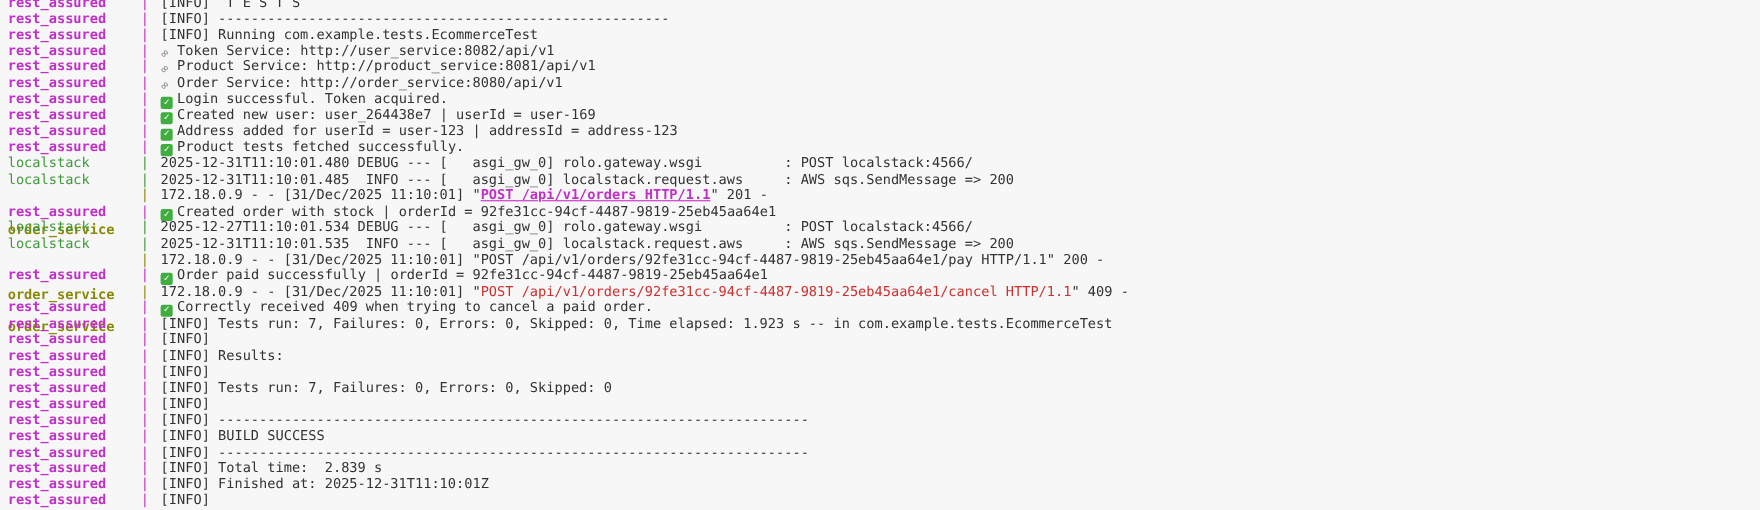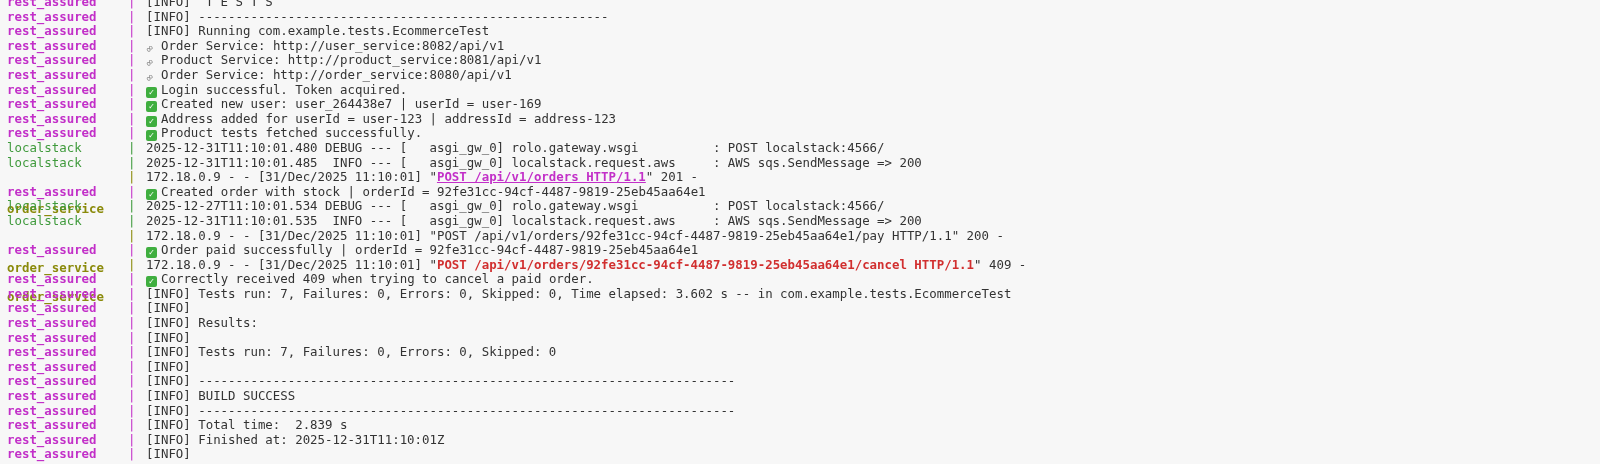--- a/index.html
+++ b/index.html
@@ -11,21 +11,21 @@
     white-space: pre;
   }
   .row { display: flex; height: 14.6px; }
   .svc { width: 128px; padding-left: 7px; font-weight: bold; box-sizing: border-box; }
   .sep { width: 18px; text-align: left; padding-left: 0px; }
   .msg { flex: 1; }
   .svc-rest_assured { color: #c22fc8; }
   .svc-localstack { color: #3f9a3c; font-weight: normal; }
   .svc-order_service { color: #8a8a0a; margin-top: 32px; }
   .hl-magenta { color: #c22fc8; font-weight: bold; text-decoration: underline; }
-  .hl-red { color: #d12f2f; font-weight: bold; margin-top: 42px; }
+  .hl-red { color: #d12f2f; font-weight: normal; margin-top: 42px; }
   .icon-check {
     display: inline-block; width: 11px; height: 11px; background: #3fae3f; border-radius: 2px;
     color: #ffffff; font-size: 9px; line-height: 11px; text-align: center; vertical-align: -1px;
     margin-right: 4px; font-weight: bold;
   }
   .icon-link { display: inline-block; width: 12px; color: #888888; margin-right: 3px; font-size: 11px; }
 </style>
 </head>
 <body>
 
@@ -37,21 +37,21 @@
     <span class="svc svc-rest_assured">rest_assured</span>
     <span class="sep" style="color: rgb(194, 47, 200);">|</span>
     <span class="msg"><span>[INFO] -------------------------------------------------------</span></span>
   </div><div class="row">
     <span class="svc svc-rest_assured">rest_assured</span>
     <span class="sep" style="color: rgb(194, 47, 200);">|</span>
     <span class="msg"><span>[INFO] Running com.example.tests.EcommerceTest</span></span>
   </div><div class="row">
     <span class="svc svc-rest_assured">rest_assured</span>
     <span class="sep" style="color: rgb(194, 47, 200);">|</span>
-    <span class="msg"><span class="icon-link" style="transform: rotate(-45deg);">∞</span><span>Order Service: http://user_service:8082/api/v1</span></span>
+    <span class="msg"><span class="icon-link" style="transform: rotate(-45deg);">∞</span><span>Token Service: http://user_service:8082/api/v1</span></span>
   </div><div class="row">
     <span class="svc svc-rest_assured">rest_assured</span>
     <span class="sep" style="color: rgb(194, 47, 200);">|</span>
     <span class="msg"><span class="icon-link" style="transform: rotate(-45deg);">∞</span><span>Product Service: http://product_service:8081/api/v1</span></span>
   </div><div class="row">
     <span class="svc svc-rest_assured">rest_assured</span>
     <span class="sep" style="color: rgb(194, 47, 200);">|</span>
     <span class="msg"><span class="icon-link" style="transform: rotate(-45deg);">∞</span><span>Order Service: http://order_service:8080/api/v1</span></span>
   </div><div class="row">
     <span class="svc svc-rest_assured">rest_assured</span>
@@ -105,21 +105,21 @@
     <span class="svc svc-order_service">order_service</span>
     <span class="sep" style="color: rgb(138, 138, 10);">|</span>
     <span class="msg"><span>172.18.0.9 - - [31/Dec/2025 11:10:01] "</span><span class="hl-red">POST /api/v1/orders/92fe31cc-94cf-4487-9819-25eb45aa64e1/cancel HTTP/1.1</span><span>" 409 -</span></span>
   </div><div class="row">
     <span class="svc svc-rest_assured">rest_assured</span>
     <span class="sep" style="color: rgb(194, 47, 200);">|</span>
     <span class="msg"><span class="icon-check">✓</span><span>Correctly received 409 when trying to cancel a paid order.</span></span>
   </div><div class="row">
     <span class="svc svc-rest_assured">rest_assured</span>
     <span class="sep" style="color: rgb(194, 47, 200);">|</span>
-    <span class="msg"><span>[INFO] Tests run: 7, Failures: 0, Errors: 0, Skipped: 0, Time elapsed: 3.602 s -- in com.example.tests.EcommerceTest</span></span>
+    <span class="msg"><span>[INFO] Tests run: 7, Failures: 0, Errors: 0, Skipped: 0, Time elapsed: 1.923 s -- in com.example.tests.EcommerceTest</span></span>
   </div><div class="row">
     <span class="svc svc-rest_assured">rest_assured</span>
     <span class="sep" style="color: rgb(194, 47, 200);">|</span>
     <span class="msg"><span>[INFO]</span></span>
   </div><div class="row">
     <span class="svc svc-rest_assured">rest_assured</span>
     <span class="sep" style="color: rgb(194, 47, 200);">|</span>
     <span class="msg"><span>[INFO] Results:</span></span>
   </div><div class="row">
     <span class="svc svc-rest_assured">rest_assured</span>

